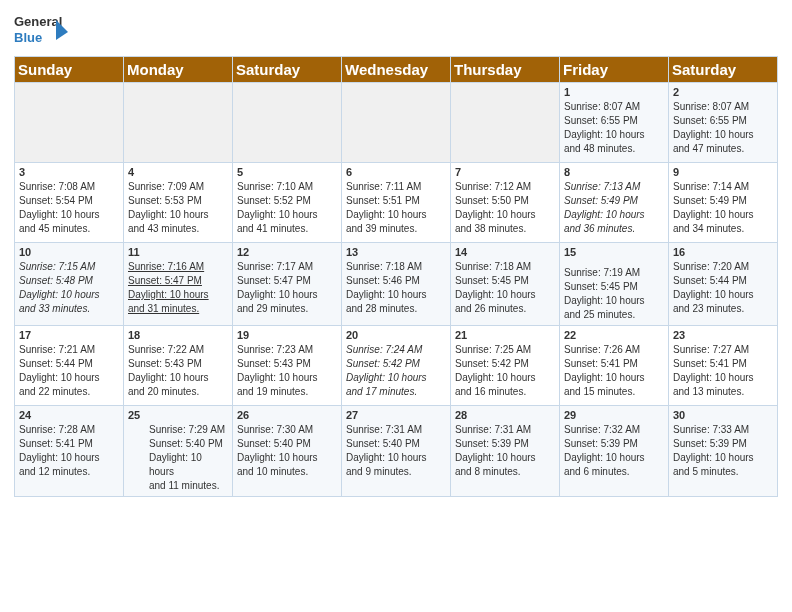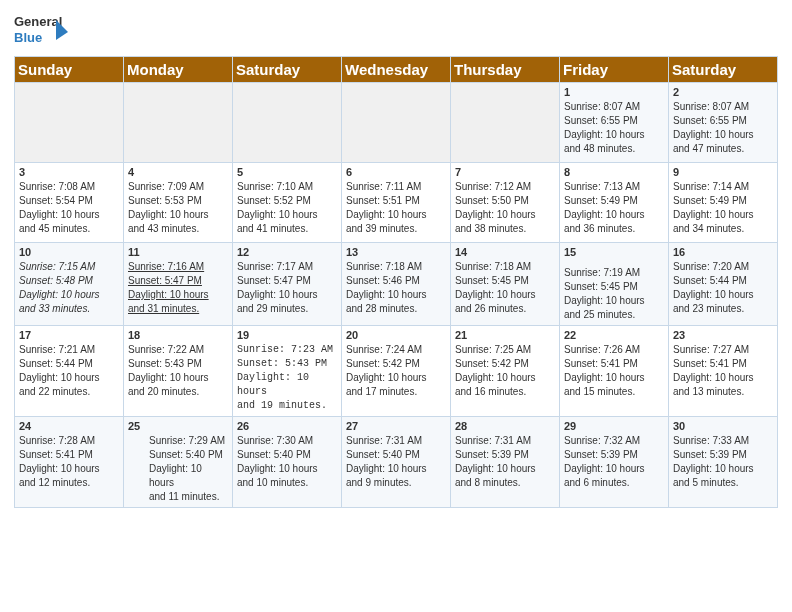--- a/index.html
+++ b/index.html
@@ -165,21 +165,21 @@
           </td>
           <td>
             <span class="day-num">7</span>
             <div class="day-info" style="white-space: pre-line;">Sunrise: 7:12 AM
 Sunset: 5:50 PM
 Daylight: 10 hours
 and 38 minutes.</div>
           </td>
           <td>
             <span class="day-num">8</span>
-            <div class="day-info" style="white-space: pre-line;">Sunrise: 7:13 AM
+            <div class="day-info" style="white-space: pre-line; font-style: italic;">Sunrise: 7:13 AM
 Sunset: 5:49 PM
 Daylight: 10 hours
 and 36 minutes.</div>
           </td>
           <td>
             <span class="day-num">9</span>
             <div class="day-info" style="white-space: pre-line;">Sunrise: 7:14 AM
 Sunset: 5:49 PM
 Daylight: 10 hours
 and 34 minutes.</div>
@@ -246,28 +246,28 @@
           </td>
           <td>
             <span class="day-num">18</span>
             <div class="day-info" style="white-space: pre-line;">Sunrise: 7:22 AM
 Sunset: 5:43 PM
 Daylight: 10 hours
 and 20 minutes.</div>
           </td>
           <td>
             <span class="day-num">19</span>
-            <div class="day-info" style="white-space: pre-line; font-family: Liberation Mono, monospace;">Sunrise: 7:23 AM
+            <div class="day-info" style="white-space: pre-line;">Sunrise: 7:23 AM
 Sunset: 5:43 PM
 Daylight: 10 hours
 and 19 minutes.</div>
           </td>
           <td>
             <span class="day-num">20</span>
-            <div class="day-info" style="white-space: pre-line;">Sunrise: 7:24 AM
+            <div class="day-info" style="white-space: pre-line; font-style: italic;">Sunrise: 7:24 AM
 Sunset: 5:42 PM
 Daylight: 10 hours
 and 17 minutes.</div>
           </td>
           <td>
             <span class="day-num">21</span>
             <div class="day-info" style="white-space: pre-line;">Sunrise: 7:25 AM
 Sunset: 5:42 PM
 Daylight: 10 hours
 and 16 minutes.</div>

